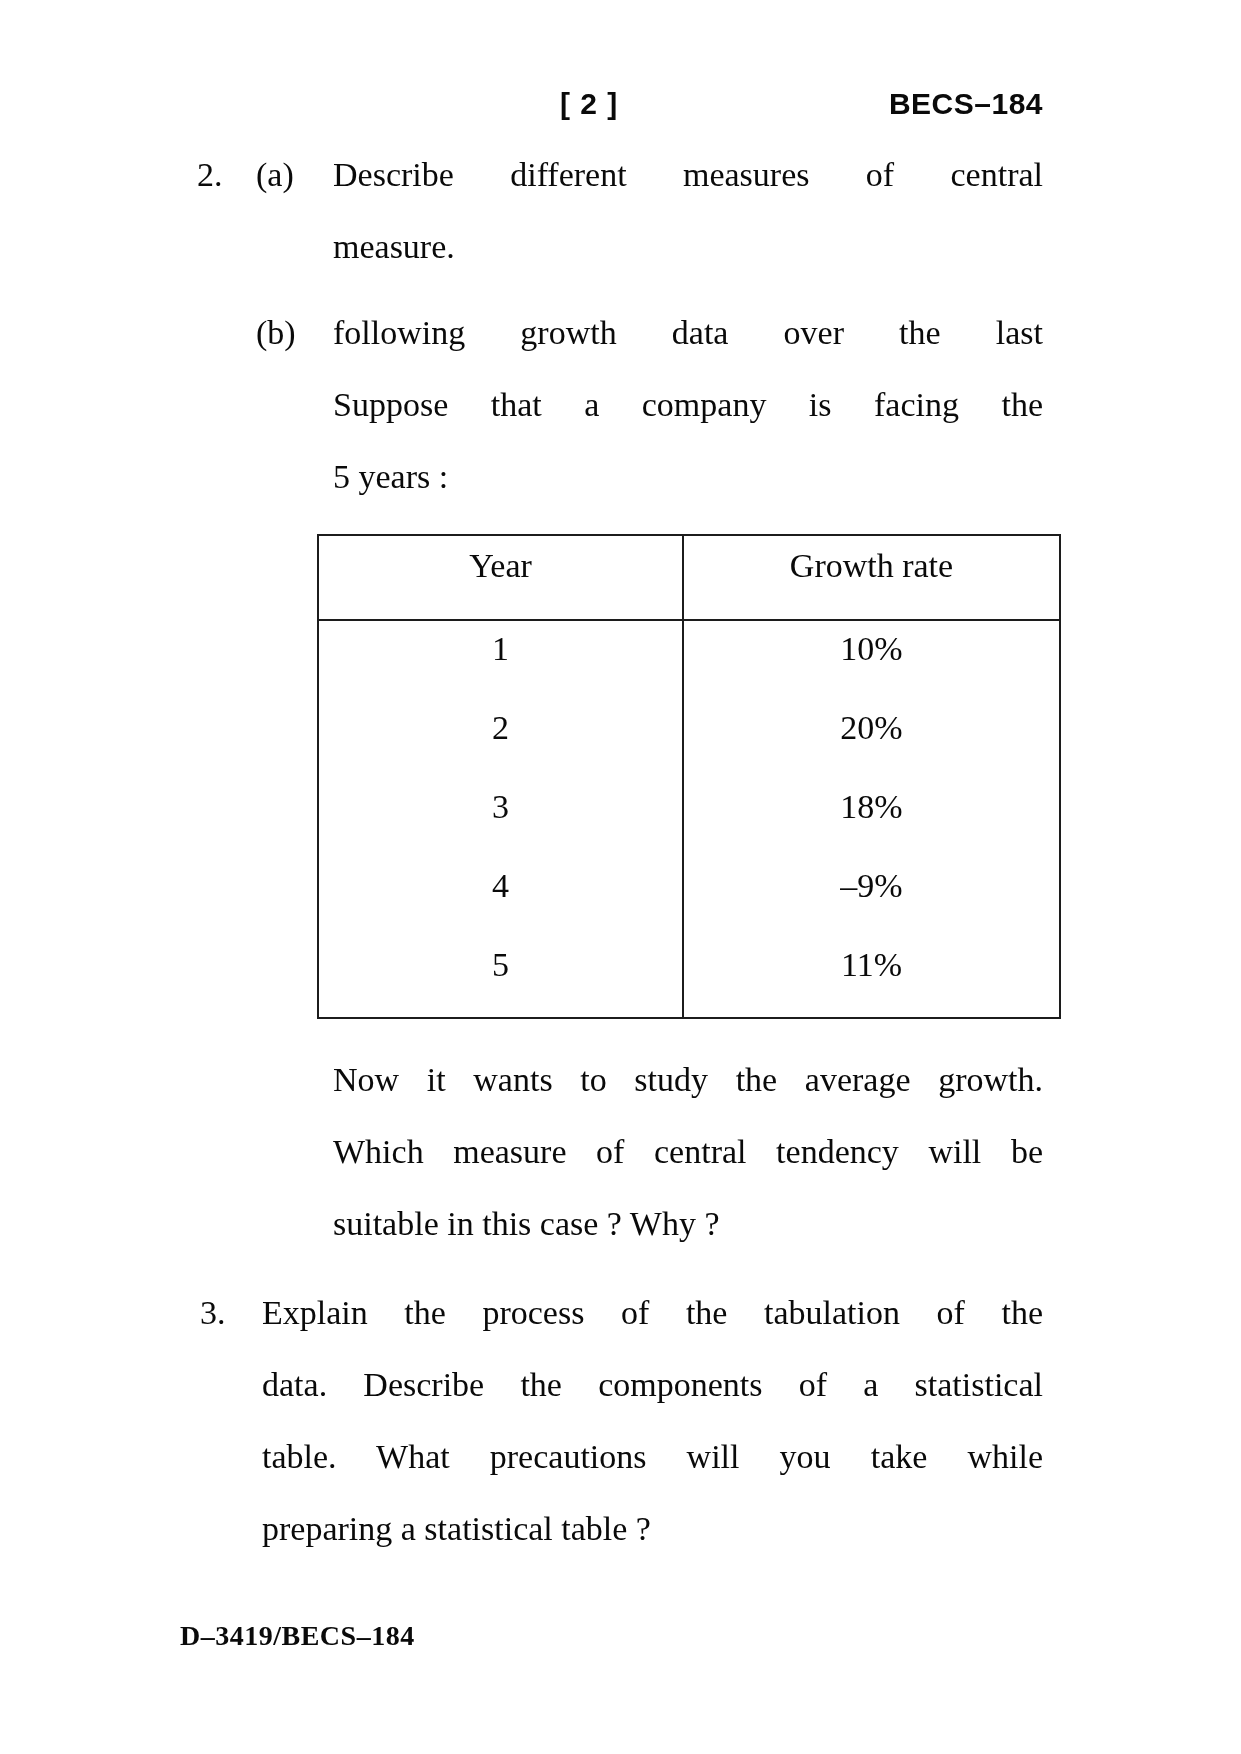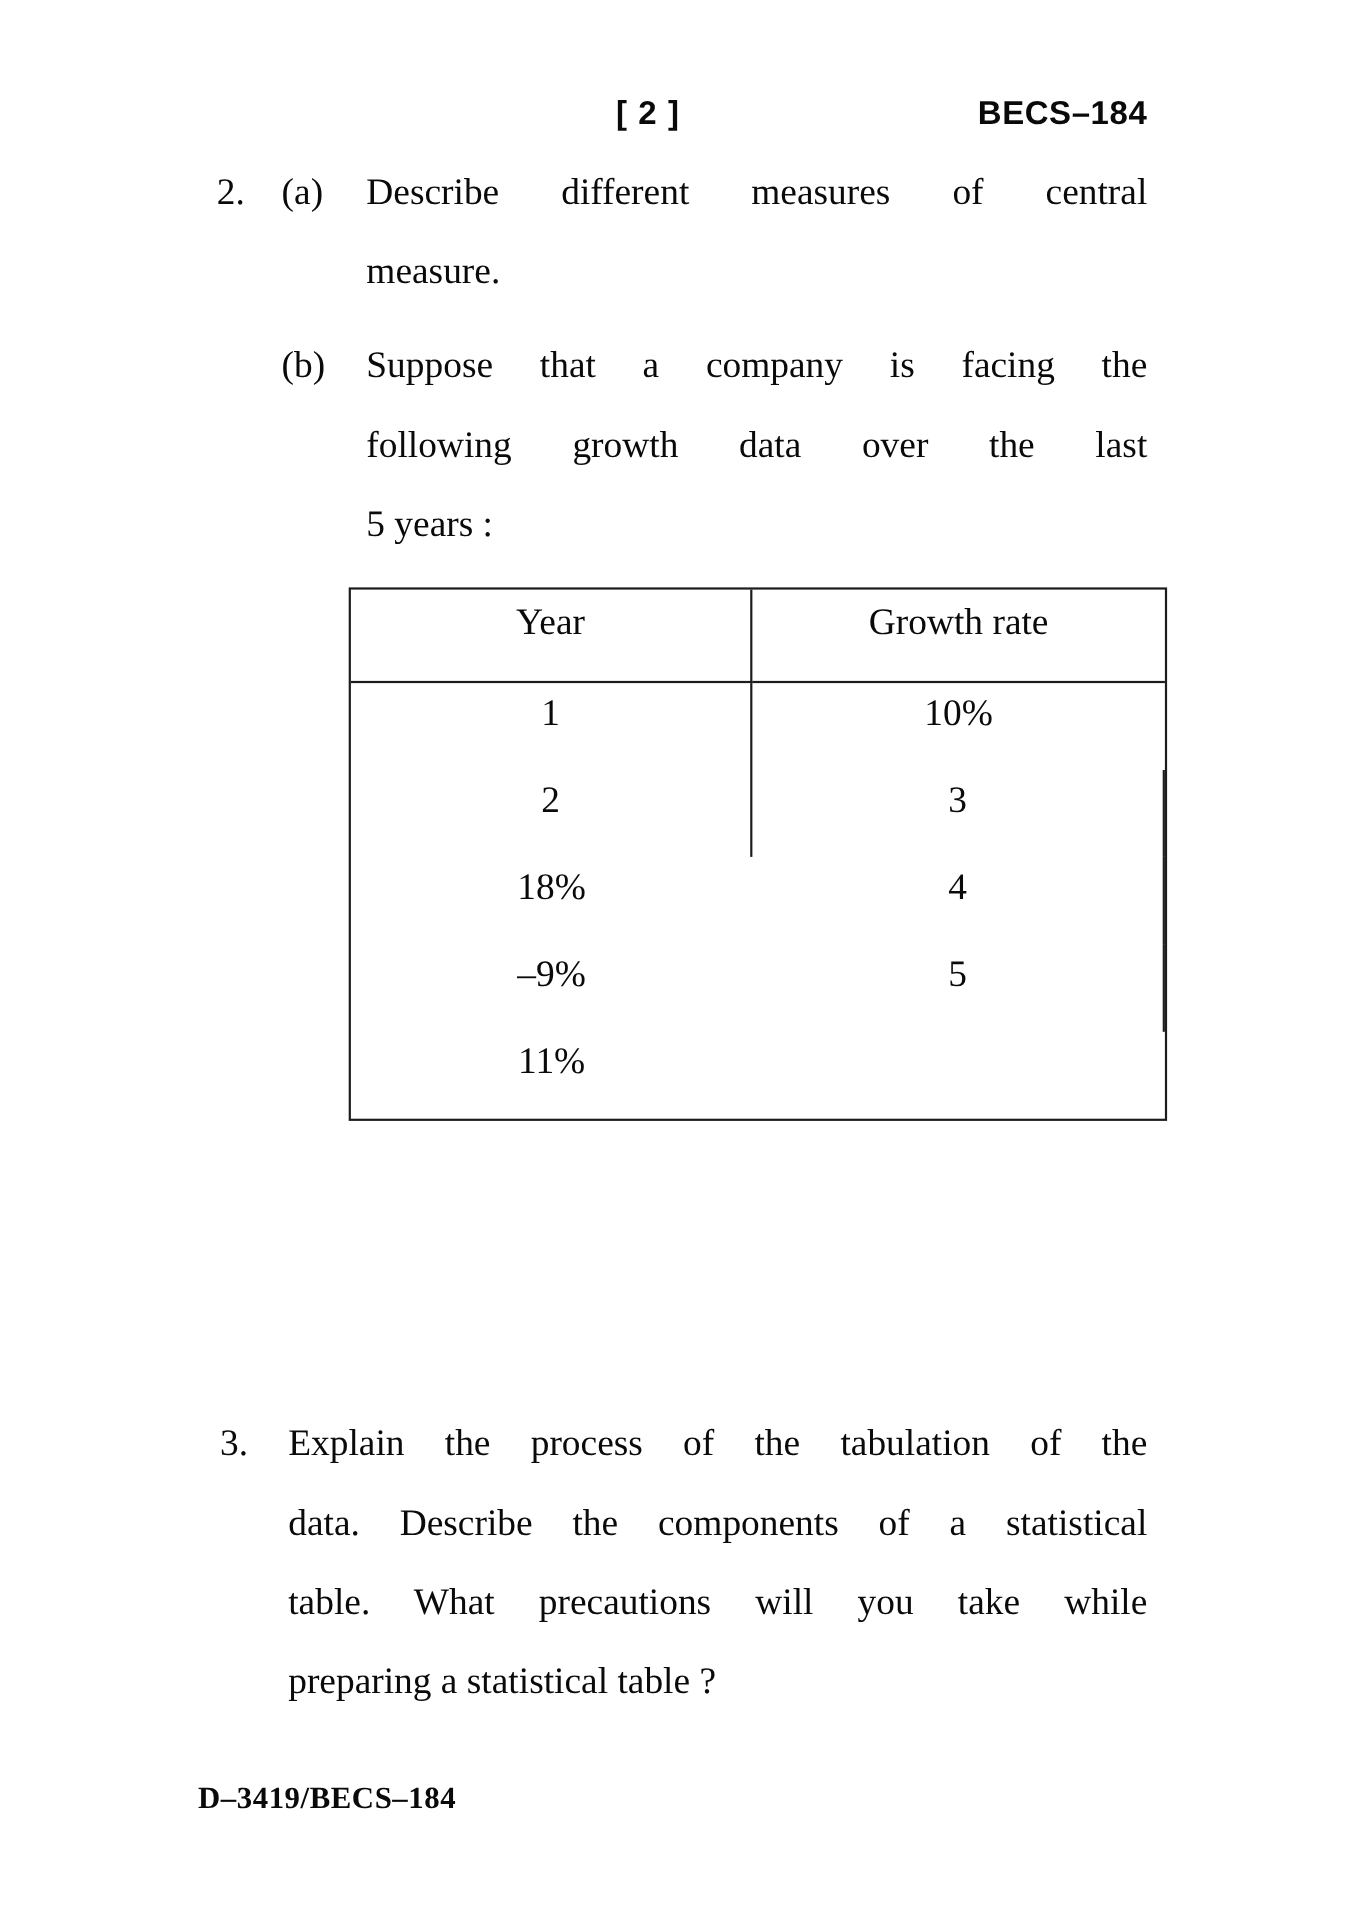--- a/index.html
+++ b/index.html
@@ -90,39 +90,45 @@
   <div class="abs qnum q2-num">2.</div>
 
   <div class="abs plabel q2a-lab">(a)</div>
   <div class="abs para q2a-txt">
       <div class="text-line justify">Describe different measures of central</div>
       <div class="text-line">measure.</div>
     </div>
 
   <div class="abs plabel q2b-lab">(b)</div>
   <div class="abs para q2b-txt">
+      <div class="text-line justify">following growth data over the last</div>
       <div class="text-line justify">Suppose that a company is facing the</div>
-      <div class="text-line justify">following growth data over the last</div>
       <div class="text-line">5 years :</div>
     </div>
 
   <div class="abs gtable">
       <div class="cell col1 hcell">Year</div>
       <div class="cell hcell">Growth rate</div>
       <div class="cell col1">1</div>
       <div class="cell">10%</div>
       <div class="cell col1">2</div>
+      <div class="cell">20%</div>
       <div class="cell col1">3</div>
       <div class="cell">18%</div>
       <div class="cell col1">4</div>
       <div class="cell">–9%</div>
       <div class="cell col1">5</div>
       <div class="cell">11%</div>
     </div>
 
+  <div class="abs para post-txt">
+      <div class="text-line justify">Now it wants to study the average growth.</div>
+      <div class="text-line justify">Which measure of central tendency will be</div>
+      <div class="text-line">suitable in this case ? Why ?</div>
+    </div>
 
   <div class="abs qnum q3-num">3.</div>
   <div class="abs para q3-txt">
       <div class="text-line justify">Explain the process of the tabulation of the</div>
       <div class="text-line justify">data. Describe the components of a statistical</div>
       <div class="text-line justify">table. What precautions will you take while</div>
       <div class="text-line">preparing a statistical table ?</div>
     </div>
 
   <div class="abs footer">D–3419/BECS–184</div>

